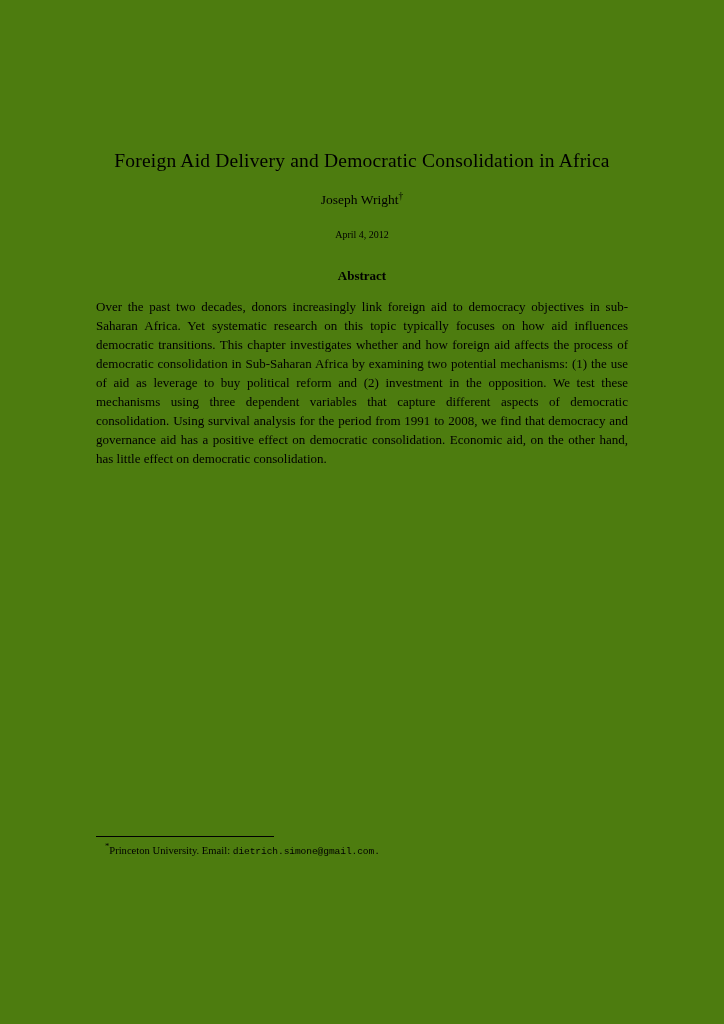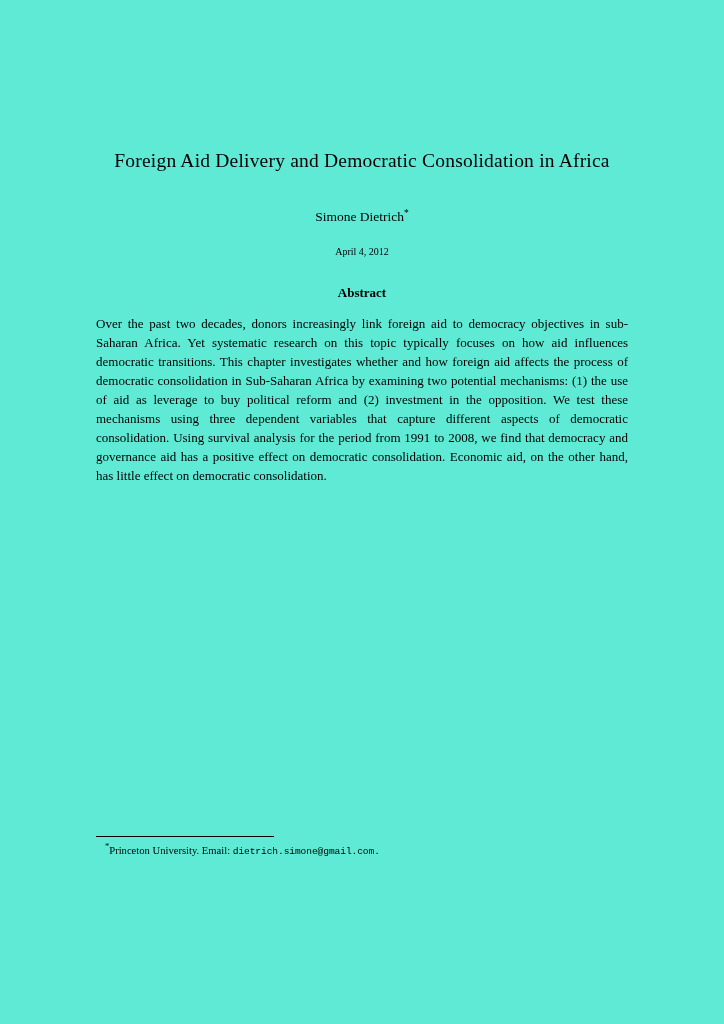--- a/index.html
+++ b/index.html
@@ -4,21 +4,21 @@
 <style>
   html, body {
     margin: 0;
     padding: 0;
     background: #b8b8b8;
   }
   .page {
     position: relative;
     width: 724px;
     height: 1024px;
-    background: #5eead4;
+    background: #4d7c0f;
     margin: 0 auto;
     overflow: hidden;
     font-family: "Liberation Serif", "DejaVu Serif", serif;
     color: #000000;
   }
   .content {
     position: absolute;
     left: 96px;
     top: 0;
     width: 532px;
@@ -93,24 +93,24 @@
   }
 </style>
 </head>
 <body>
 
 <div class="page">
   <div class="content">
 
     <div class="title">Foreign Aid Delivery and Democratic Consolidation in Africa</div>
 
-    <div class="author">
-      <span>Simone Dietrich</span><span class="sup">*</span>
+
+    <div class="author second">
+      <span>Joseph Wright</span><span class="sup">†</span>
     </div>
-
 
     <div class="date">April 4, 2012</div>
 
     <div class="abstract-head">Abstract</div>
 
     <div class="abstract-body">Over the past two decades, donors increasingly link foreign aid to democracy objectives in sub-Saharan Africa. Yet systematic research on this topic typically focuses on how aid influences democratic transitions. This chapter investigates whether and how foreign aid affects the process of democratic consolidation in Sub-Saharan Africa by examining two potential mechanisms: (1) the use of aid as leverage to buy political reform and (2) investment in the opposition. We test these mechanisms using three dependent variables that capture different aspects of democratic consolidation. Using survival analysis for the period from 1991 to 2008, we find that democracy and governance aid has a positive effect on democratic consolidation. Economic aid, on the other hand, has little effect on democratic consolidation.</div>
 
   </div>
 
   <div class="footnote-rule"></div>

